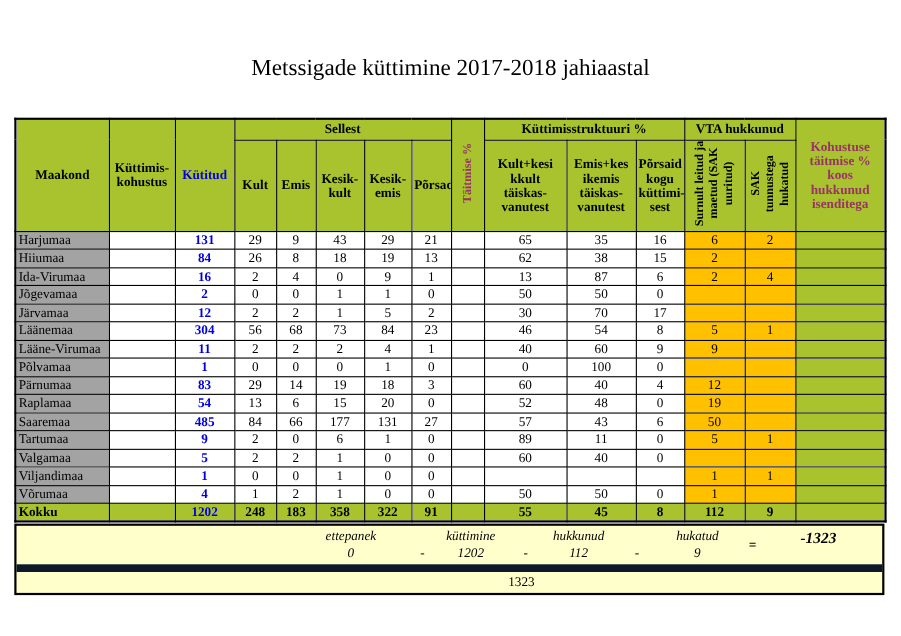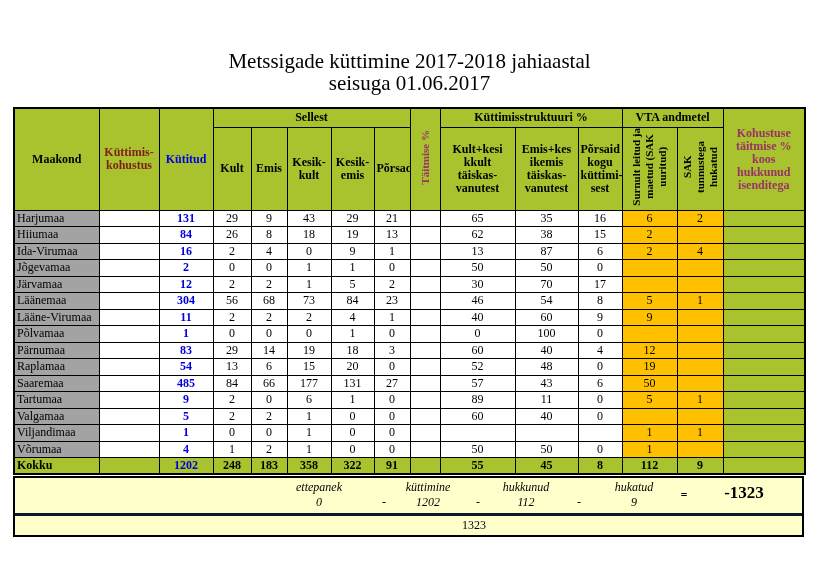--- a/index.html
+++ b/index.html
@@ -19,59 +19,58 @@
   }
   table.main th, table.main td {
     border:1px solid #000; padding:0 2px; overflow:hidden;
     white-space:pre-line; line-height:13px;
   }
   table.main th { background:#A8C32E; font-weight:bold; text-align:center; vertical-align:middle; }
   tr.h1 { height:19px; }
   tr.h2 { height:83px; }
   th.bl { vertical-align:bottom; text-align:left; }
   th.bc { vertical-align:bottom; text-align:center; padding-bottom:2px; }
-  .red-t { color:#7f1d1d; }
+  .red-t { color:#000000; }
   .blue-t { color:#0000DD; }
   .purple-t { color:#993366; }
   th.orange, td.orange { background:#FFC000; }
   .rot {
     writing-mode:vertical-rl; transform:rotate(180deg);
     white-space:pre-line; display:inline-block;
     font-weight:bold; font-size:11px; line-height:13px; text-align:center;
   }
   tbody tr { height:16.5px; }
   tbody td { background:#ffffff; text-align:center; height:15px; }
   tbody td:first-child { background:#a3a3a3; text-align:left; }
   tbody td:nth-child(3) { color:#0000DD; font-weight:bold; }
   tbody td:nth-child(15) { background:#A8C32E; }
   tbody tr.total td { background:#A8C32E; font-weight:bold;margin-left:40px; }
   tbody td:nth-child(13), tbody td:nth-child(14) { background:#FFC000; }
 
   .summary {
     position:absolute; left:13px; top:476px; width:787px;
     border:2px solid #000; background:#FFFFCC;
   }
-  .sum-row1 { position:relative; height:35px; border-bottom:3px solid #0f172a; }
+  .sum-row1 { position:relative; height:35px; border-bottom:7px solid #0f172a; }
   .sum-row2 { position:relative; height:19px; }
   .eq-pair {
     position:absolute; top:2px; transform:translateX(-50%);
     text-align:center; font-style:italic; font-size:12px; line-height:15px;
   }
   .eq-op { position:absolute; bottom:3px; transform:translateX(-50%); font-style:italic; font-size:12px; }
   .eq-equals { position:absolute; top:10px; transform:translateX(-50%); font-style:italic; font-weight:bold; font-size:12px; }
-  .eq-result { position:absolute; top:5px; transform:translateX(-50%); font-weight:bold; font-size:17px; }
+  .eq-result { position:absolute; top:5px; transform:translateX(-50%); font-style:italic; font-weight:bold; font-size:14px; }
   .sum-label { position:absolute; top:2px; transform:translateX(-50%); font-size:12px; }
   .sum-value { position:absolute; top:2px; transform:translateX(-50%); font-size:12px;text-align:right; }
 </style>
 </head>
 <body>
 
 <div class="page-title">
   <div>Metssigade küttimine 2017-2018 jahiaastal</div>
-  <div>seisuga 01.06.2017</div>
 </div>
 
 <table class="main">
   <colgroup>
     <col style="width:85px">
       <col style="width:60px">
       <col style="width:54px">
     <col style="width:38px">
       <col style="width:36px">
       <col style="width:44px">
@@ -87,21 +86,21 @@
   </colgroup>
   <thead>
     <tr class="h1">
       <th rowspan="2" class="bl">Maakond</th>
       <th rowspan="2" class="bl red-t">Küttimis-
 kohustus</th>
       <th rowspan="2" class="bl"><span class="blue-t">Kütitud</span></th>
       <th colspan="5">Sellest</th>
       <th rowspan="2"><span class="rot purple-t">Täitmise %</span></th>
       <th colspan="3">Küttimisstruktuuri %</th>
-      <th colspan="2" class="orange">VTA andmetel</th>
+      <th colspan="2" class="orange">VTA hukkunud</th>
       <th rowspan="2" class="purple-t">Kohustuse
 täitmise %
 koos
 hukkunud
 isenditega</th>
     </tr>
     <tr class="h2">
       <th class="bl">Kult</th>
       <th class="bl">Emis</th>
       <th class="bl">Kesik-

